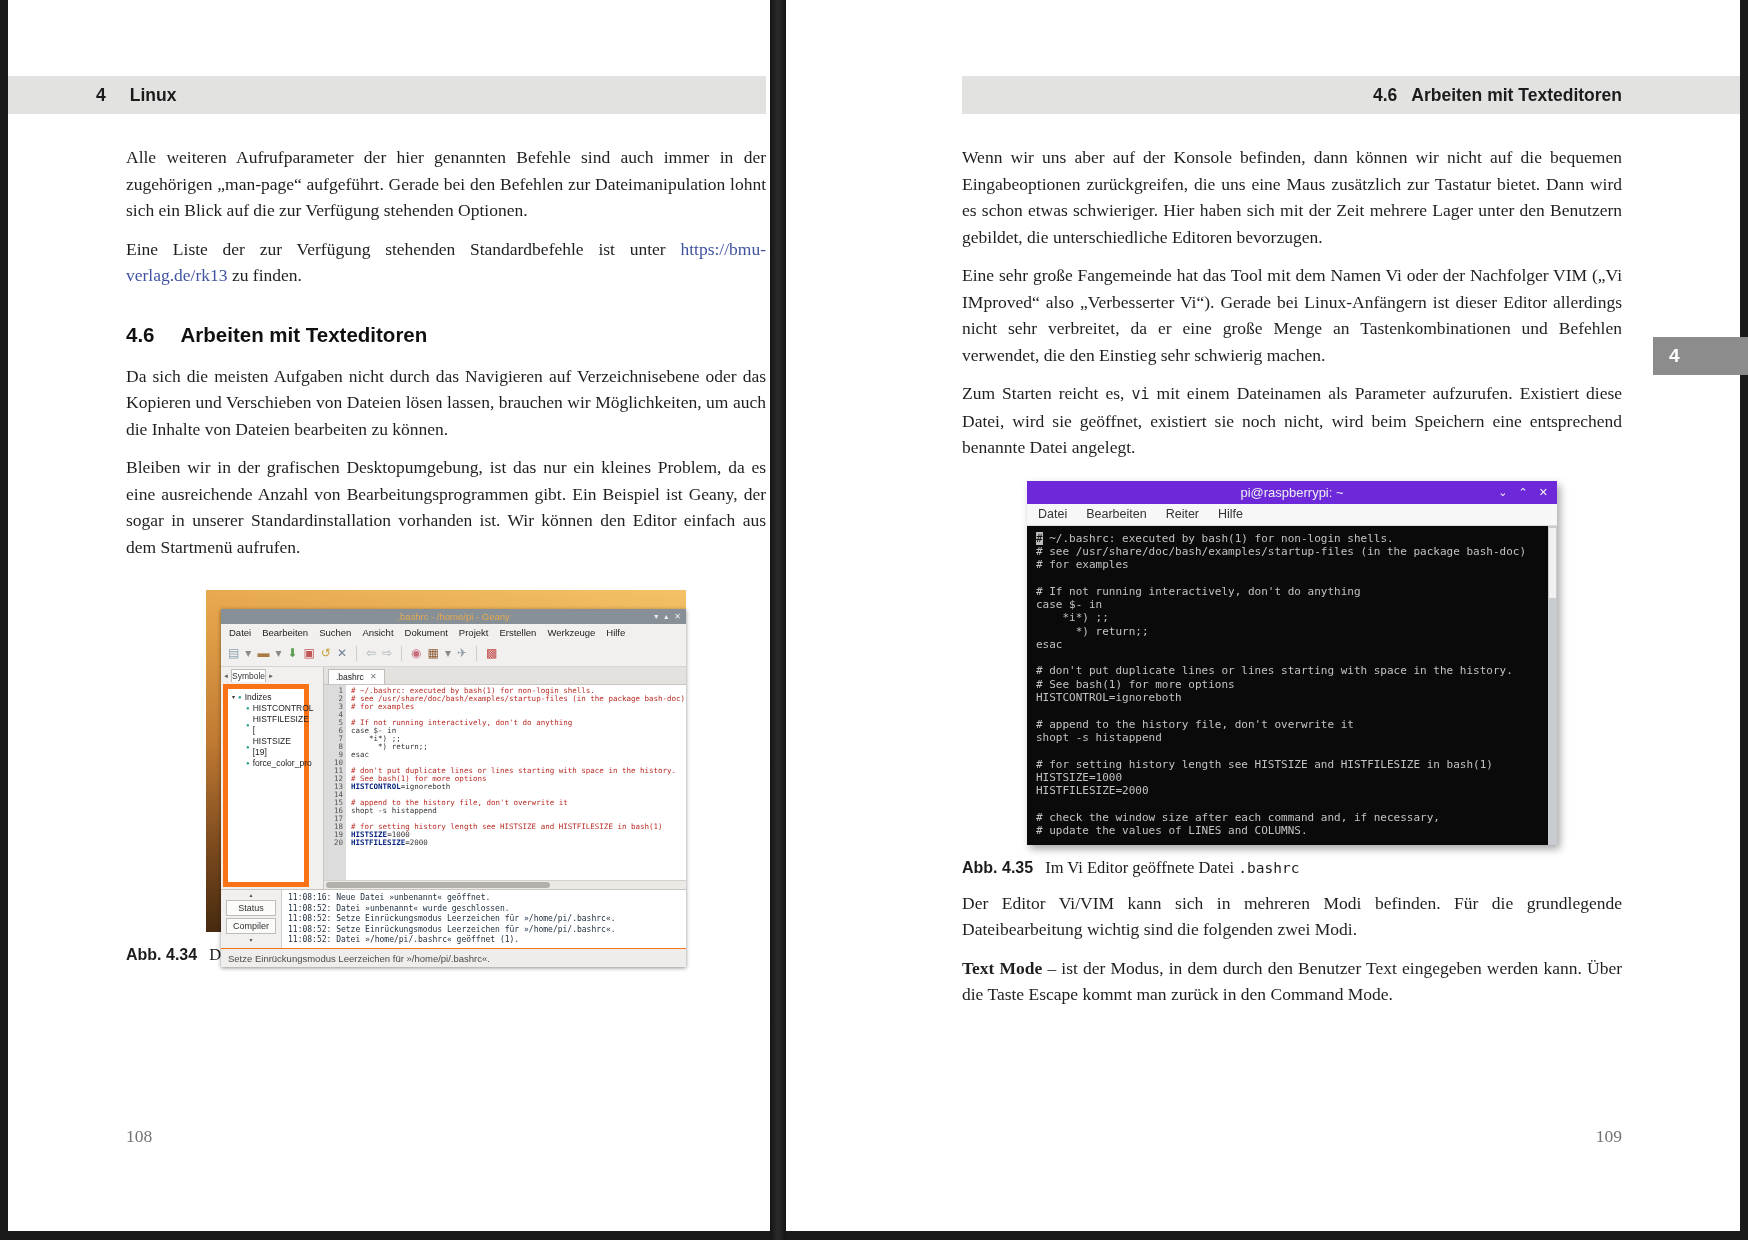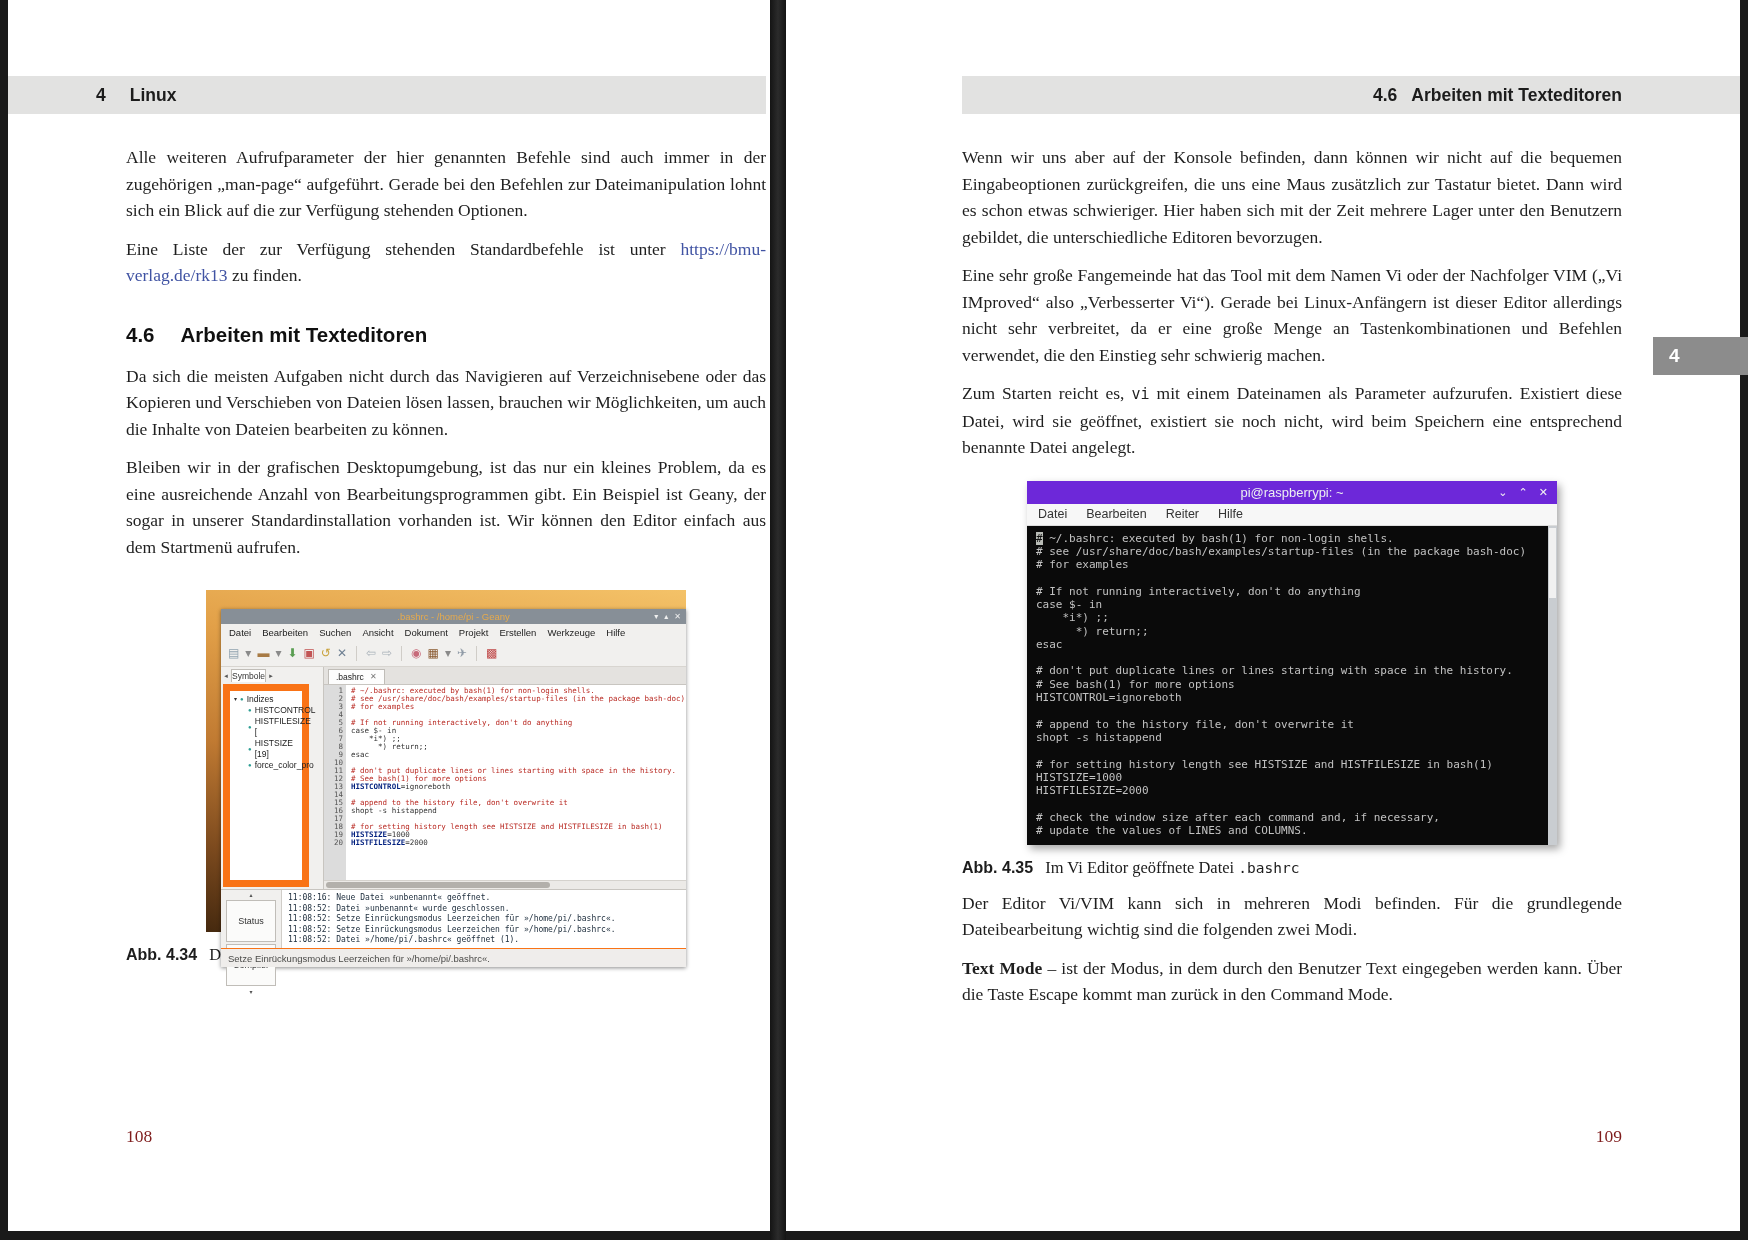--- a/index.html
+++ b/index.html
@@ -31,21 +31,21 @@
   .inline-mono{font-family:"DejaVu Sans Mono",monospace;font-size:15px;}
   .bold-lead{font-weight:bold;}
 
   h2.section{font-family:"Liberation Sans",sans-serif;font-size:20.5px;font-weight:bold;color:#101010;
       margin:34px 0 16px 0;display:flex;gap:26px;}
 
   .caption{margin-top:13px;font-size:16.5px;color:#1c1c1c;}
   .caption .cap-label{font-family:"Liberation Sans",sans-serif;font-weight:bold;font-size:16px;margin-right:12px;}
   .caption .cap-mono{font-family:"DejaVu Sans Mono",monospace;font-size:14.5px;}
 
-  .page-number{position:absolute;top:1126px;font-size:17.5px;color:#7f1d1d;}
+  .page-number{position:absolute;top:1126px;font-size:17.5px;color:#737373;}
   #page-number-left{left:118px;}
   #page-number-right{right:118px;}
 
   #side-tab{position:absolute;left:1653px;top:337px;width:95px;height:38px;background:#8c8c8c;color:#fff;
       font-family:"Liberation Sans",sans-serif;font-weight:bold;font-size:19px;display:flex;align-items:center;
       padding-left:16px;box-sizing:border-box;}
 
   
   #geany-figure{width:480px;height:342px;margin:30px auto 0 auto;position:relative;
       background:linear-gradient(190deg,#f4c268 0%,#e2a048 28%,#c07a32 55%,#7c4a1e 80%,#45290f 100%);}
@@ -56,40 +56,40 @@
   .g-controls{position:absolute;right:5px;top:0;height:100%;display:flex;gap:6px;align-items:center;color:#f0f0f0;font-size:8px;}
   .g-menubar{height:16px;flex:0 0 16px;display:flex;align-items:center;gap:11px;padding-left:8px;font-size:9.5px;color:#222;}
   .g-toolbar{height:26px;flex:0 0 26px;border-bottom:1px solid #d8d5d0;display:flex;align-items:center;gap:6px;padding-left:7px;}
   .g-tool{font-size:12px;line-height:1;}
   .g-toolsep{width:1px;height:15px;background:#d0cdc8;margin:0 3px;}
   .g-main{flex:1 1 auto;display:flex;min-height:0;}
   .g-sidebar{width:102px;flex:0 0 102px;display:flex;flex-direction:column;border-right:1px solid #c8c5c0;background:#f1f0ee;}
   .g-sidetabs{height:17px;flex:0 0 17px;display:flex;align-items:center;font-size:8.5px;color:#333;}
   .g-sidearrow{width:10px;text-align:center;font-size:7px;color:#555;}
   .g-sidetab{border:1px solid #c0bdb8;border-bottom:none;background:#fff;padding:1px 0;}
-  .g-tree{flex:1;background:#fff;border:7px solid #f97316;margin:0 14px 2px 2px;padding:3px 15px 0 4px;font-size:8.5px;color:#222;line-height:11px;}
+  .g-tree{flex:1;background:#fff;border:5px solid #f97316;margin:0 14px 2px 2px;padding:3px 15px 0 4px;font-size:8.5px;color:#222;line-height:11px;}
   .g-tree-root{display:flex;align-items:center;gap:3px;}
   .g-tree-item{display:flex;align-items:center;gap:3px;padding-left:14px;}
   .g-symdot{color:#2e9e94;font-size:6px;}
   .g-arrow{font-size:6px;color:#333;}
   .g-editor{flex:1 1 auto;display:flex;flex-direction:column;min-width:0;}
   .g-edittabs{height:17px;flex:0 0 17px;display:flex;align-items:flex-end;padding-left:4px;background:#e4e2df;border-bottom:1px solid #c8c5c0;}
   .g-edittab{background:#fdfdfd;border:1px solid #c0bdb8;border-bottom:none;font-size:8.5px;padding:2px 7px;display:flex;gap:6px;color:#222;}
   .g-tabclose{color:#777;font-size:8px;}
   .g-code{flex:1 1 auto;display:flex;background:#fff;overflow:hidden;}
   .g-gutter{width:22px;flex:0 0 22px;background:#dcdcdc;color:#555;font:7.5px/8px "DejaVu Sans Mono",monospace;
       text-align:right;padding:2px 3px 0 0;box-sizing:border-box;}
   .g-lines{flex:1;font:7.5px/8px "DejaVu Sans Mono",monospace;padding:2px 0 0 5px;white-space:pre;color:#333;overflow:hidden;}
   .g-lines .c{color:#b92a23;}
   .g-lines .v{color:#001f7e;font-weight:bold;}
   .g-hscroll{height:8px;flex:0 0 8px;background:#eceae7;border-top:1px solid #d5d2cd;position:relative;}
   .g-hthumb{position:absolute;left:2px;top:1px;bottom:1px;width:62%;background:#b3b0ab;border-radius:3px;}
   .g-bottom{height:58px;flex:0 0 58px;display:flex;border-top:1px solid #c8c5c0;background:#f1f0ee;}
   .g-bottomtabs{width:60px;flex:0 0 60px;display:flex;flex-direction:column;align-items:center;padding-top:1px;gap:2px;font-size:9px;color:#333;}
-  .g-btab{border:1px solid #c0bdb8;background:#fbfbfa;width:48px;text-align:center;padding:15px 0;}
+  .g-btab{border:1px solid #c0bdb8;background:#fbfbfa;width:48px;text-align:center;padding:2px 0;}
   .g-barrow{font-size:6px;color:#555;}
   .g-messages{flex:1;background:#fff;border-left:1px solid #d0cdc8;font:8px/10.5px "DejaVu Sans Mono",monospace;
       padding:3px 0 0 6px;color:#20303f;white-space:pre;overflow:hidden;}
   .g-statusbar{height:18px;flex:0 0 18px;background:#efedeb;border-top:1px solid #f97316;display:flex;align-items:center;
       padding-left:7px;font-size:9.5px;color:#4a4a48;}
 
   
   #terminal-figure{width:530px;height:364px;margin:20px 0 0 65px;position:relative;
       box-shadow:3px 4px 8px rgba(0,0,0,.35);font-family:"Liberation Sans",sans-serif;}
   .t-titlebar{height:23px;background:#6d28d9;position:relative;display:flex;align-items:center;justify-content:center;

